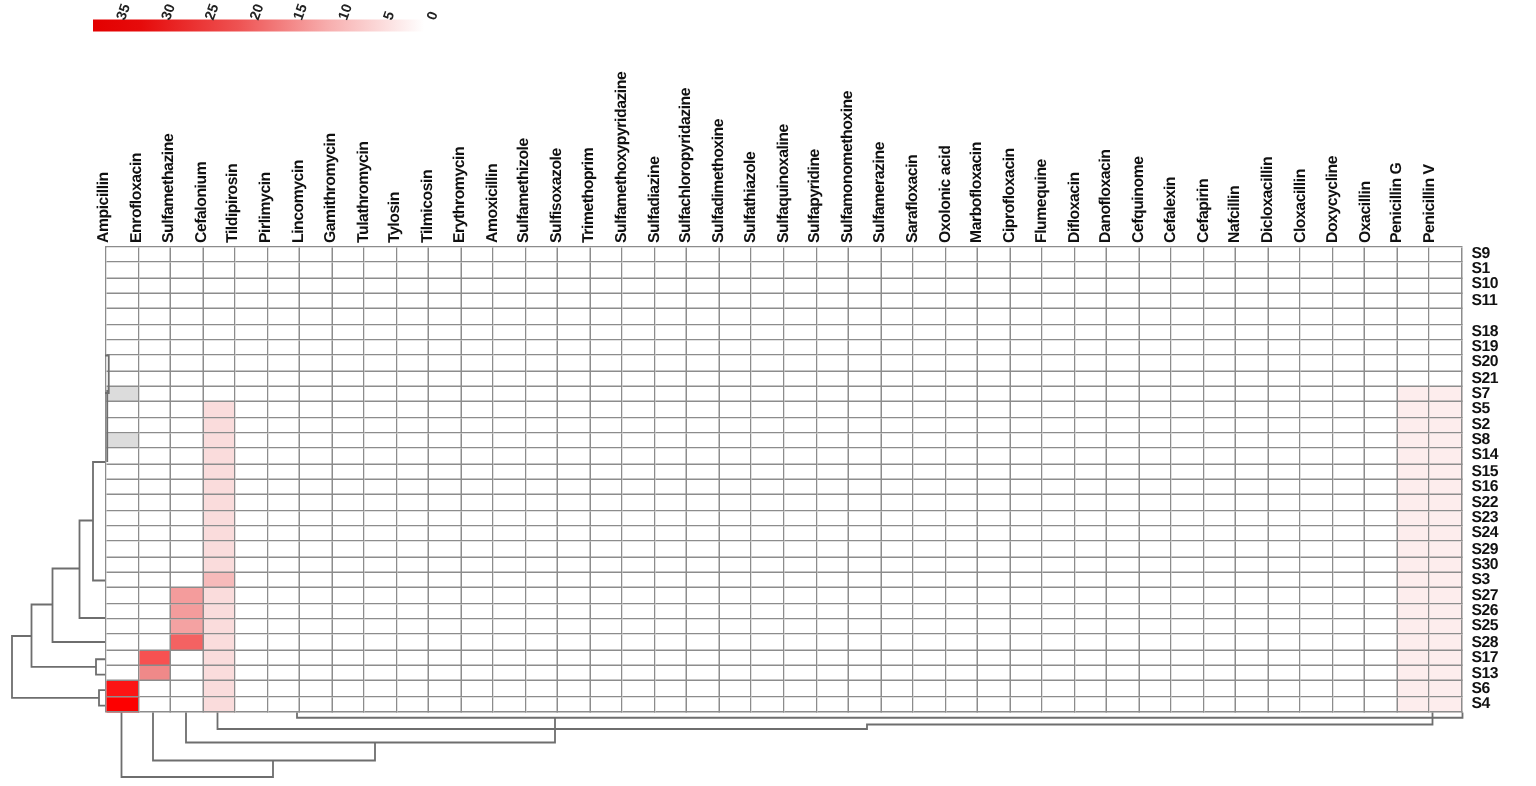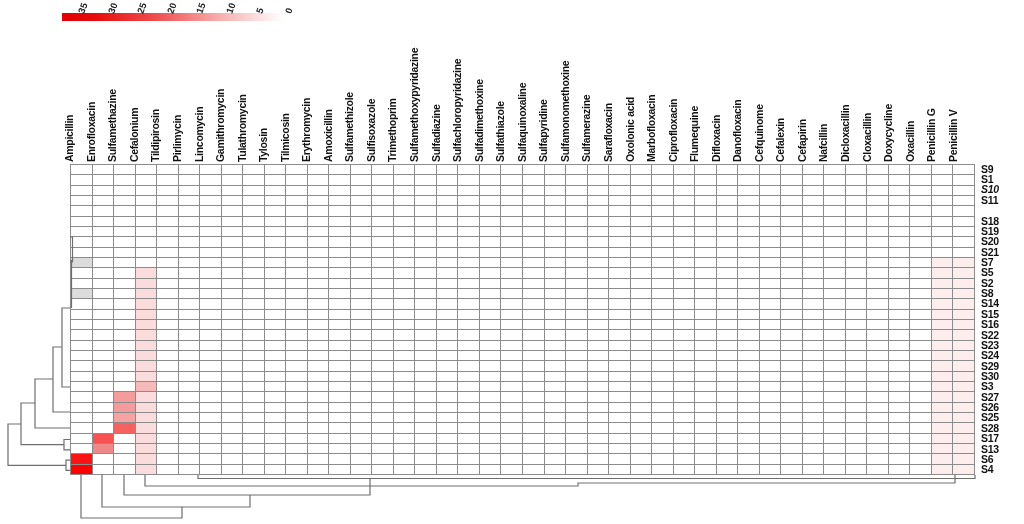--- a/index.html
+++ b/index.html
@@ -1356,21 +1356,21 @@
       <div title="S4 / Cloxacillin: 0" style="background: rgb(255, 255, 255);"></div>
       <div title="S4 / Doxycycline: 0" style="background: rgb(255, 255, 255);"></div>
       <div title="S4 / Oxacillin: 0" style="background: rgb(255, 255, 255);"></div>
       <div title="S4 / Penicillin G: 1" style="background: rgb(253, 237, 237);"></div>
       <div title="S4 / Penicillin V: 1" style="background: rgb(253, 237, 237);"></div>
     </div>
 
   <div id="row-labels">
       <span style="top: -0.316667px;">S9</span>
       <span style="top: 10.05px;">S1</span>
-      <span style="top: 20.4167px; font-style: italic;">S10</span>
+      <span style="top: 20.4167px;">S10</span>
       <span style="top: 30.7833px;">S11</span>
       <span style="top: 41.15px; margin-left: 48px;">S12</span>
       <span style="top: 51.5167px;">S18</span>
       <span style="top: 61.8833px;">S19</span>
       <span style="top: 72.25px;">S20</span>
       <span style="top: 82.6167px;">S21</span>
       <span style="top: 92.9833px;">S7</span>
       <span style="top: 103.35px;">S5</span>
       <span style="top: 113.717px;">S2</span>
       <span style="top: 124.083px;">S8</span>

